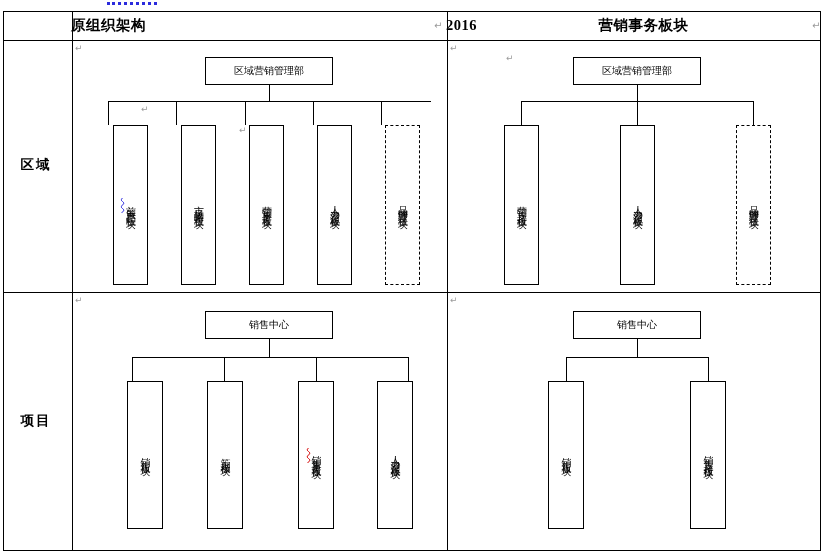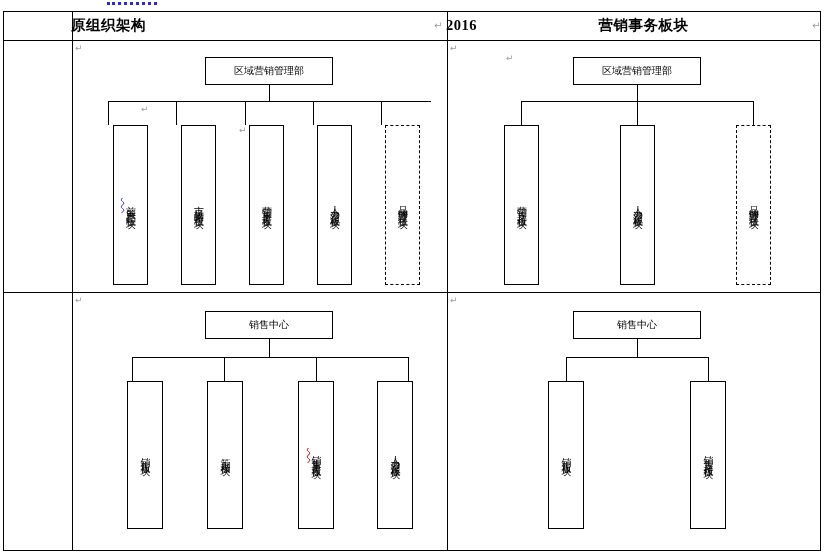--- a/index.html
+++ b/index.html
@@ -149,20 +149,26 @@
   <div class="hdr left">
     <span>原组织架构</span>
       <span class="pilcrow">↵</span>
   </div>
   <div class="hdr right">
     <span class="num">2016</span>
       <span> 营销事务板块</span>
       <span class="pilcrow">↵</span>
   </div>
 
+  <div class="rowlabel r1">
+    <span>区域</span>
+  </div>
+  <div class="rowlabel r2">
+    <span>项目</span>
+  </div>
 
   <div class="panel r1l">
 
     <div class="node" style="left:134px; top:18px; width:128px; height:28px;">
       <span class="txt">区域营销管理部</span>
     </div>
 
     <div class="line v" style="left:198px; top:46px; height:16px;"></div>
     <div class="line h" style="left:37px; top:62px; width:323px;"></div>
     <div class="line v" style="left:37px;  top:62px; height:24px;"></div>

